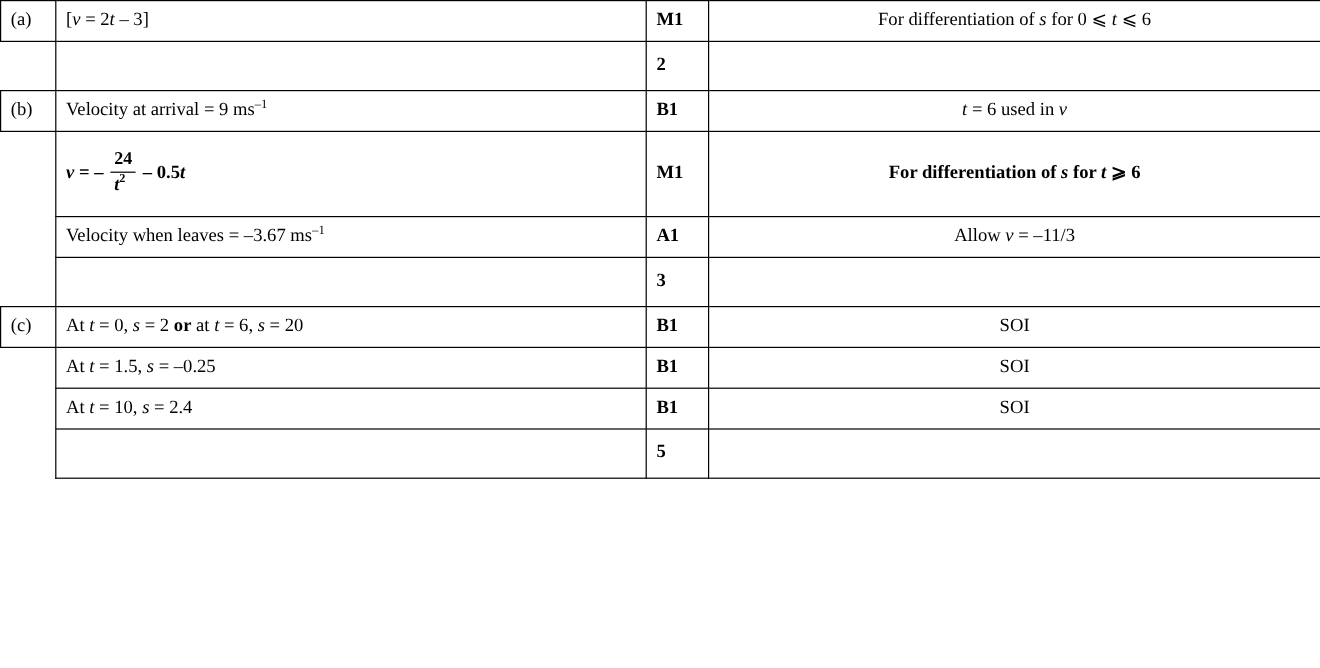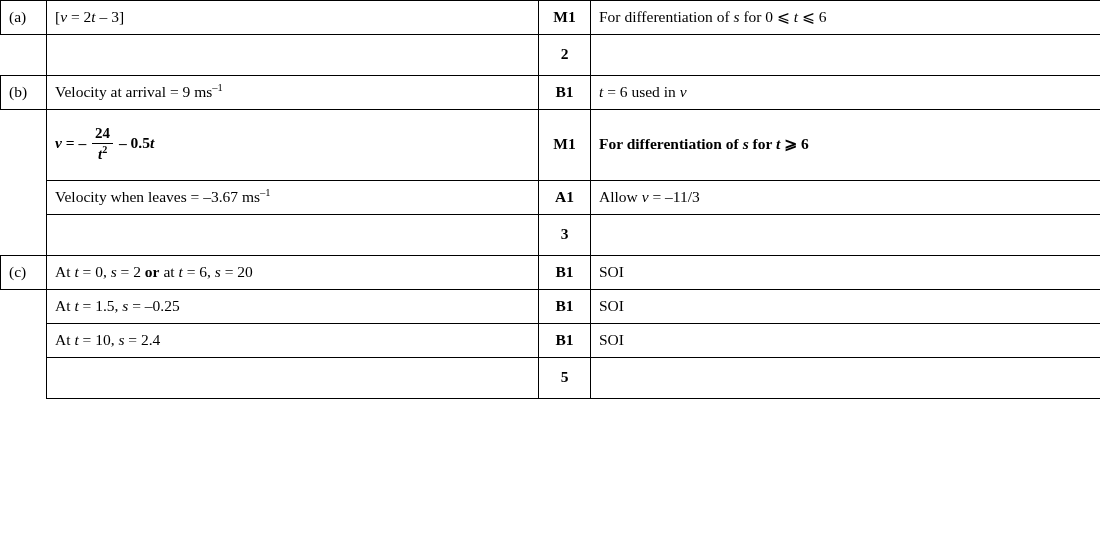--- a/index.html
+++ b/index.html
@@ -47,39 +47,39 @@
     vertical-align: top;
     font-size: 15.5px;
   }
   td.part.no-border {
     border: none;
   }
   td.work {
     text-align: left;
   }
   td.mark {
-    text-align: center;
+    text-align: left;
     font-weight: bold;
     padding-right: 10px;
     white-space: nowrap;
   }
   td.note {
-    text-align: left;
+    text-align: center;
     border-right: none;
   }
   td.blankwork {
     border-left: 1px solid #000;
   }
   sup { font-size: 0.68em; vertical-align: super; line-height: 0; }
 
   
   .frac {
     display: inline-block;
     vertical-align: middle;
-    text-align: center;
+    text-align: left;
     margin: 0 2px;
     position: relative;
     top: -1px;
   }
   .frac .num {
     display: block;
     padding: 0 3px;
     font-size: 15px;
   }
   .frac .den {

